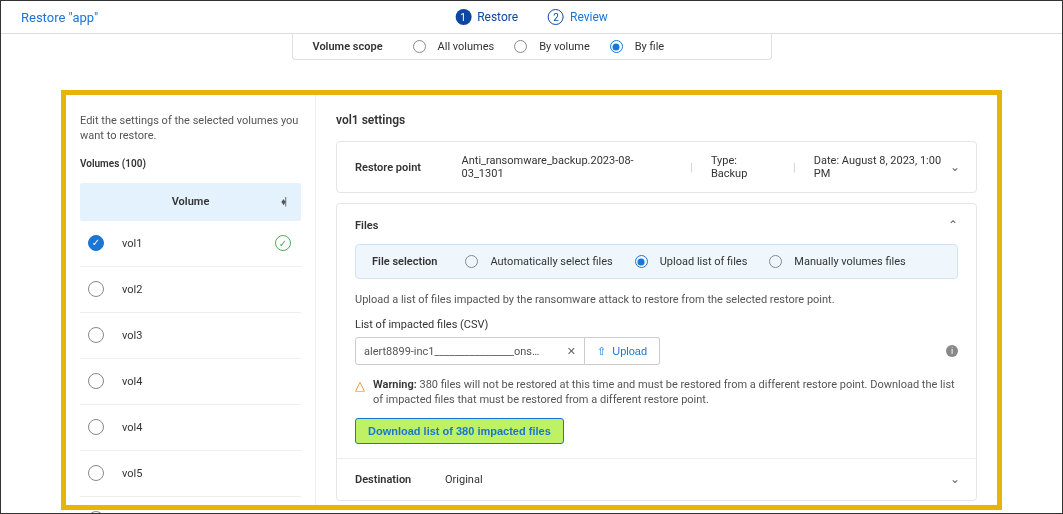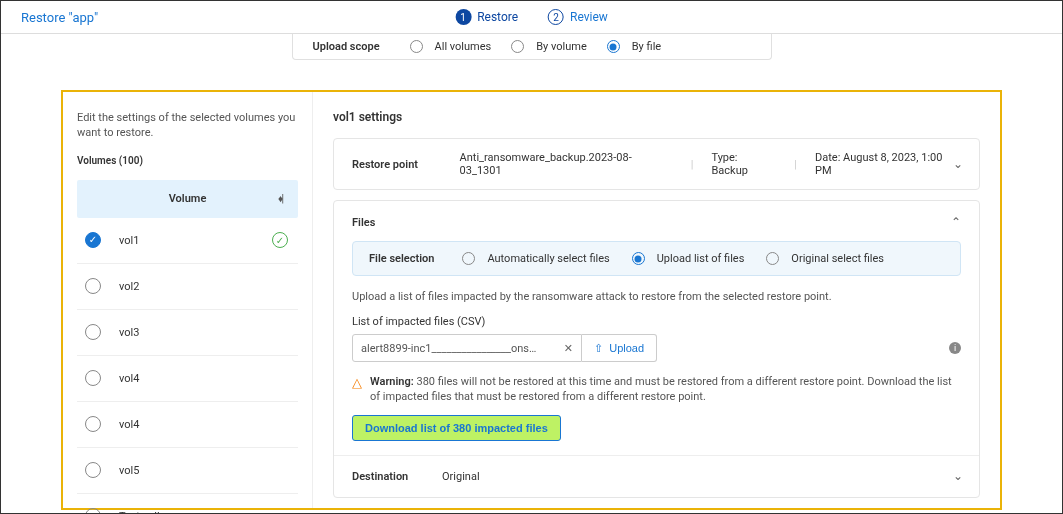--- a/index.html
+++ b/index.html
@@ -12,21 +12,21 @@
 .step-num.solid { background: #0d47a1; color: #fff; }
 .step-num.outline { border: 1.5px solid #0d47a1; color: #0d47a1; }
 .step-label.active { color: #0d47a1; }
 .step-label { color: #1976d2; }
 .scope-bar { margin: 0 auto; width: 480px; height: 26px; border: 1px solid #e0e0e0; border-top: none; border-radius: 0 0 4px 4px; display: flex; align-items: center; padding: 0 20px; gap: 20px; font-size: 11px; }
 .scope-label { font-weight: 600; margin-right: 10px; }
 .radio-opt { display: flex; align-items: center; gap: 12px; }
 .radio { width: 13px; height: 13px; border: 1.5px solid #888; border-radius: 50%; display: inline-block; position: relative; }
 .radio.checked { border-color: #1976d2; }
 .radio.checked::after { content: ""; position: absolute; width: 7px; height: 7px; background: #1976d2; border-radius: 50%; top: 50%; left: 50%; transform: translate(-50%,-50%); }
-.main-area { display: flex; margin: 30px 60px 0 60px; border: 2px solid #eab308; height: 420px; background: #fff; }
+.main-area { display: flex; margin: 30px 60px 0 60px; border: 5px solid #eab308; height: 420px; background: #fff; }
 .left-col { width: 250px; padding: 18px 14px; border-right: 1px solid #eee; }
 .left-desc { font-size: 11px; color: #555; line-height: 1.4; margin-bottom: 14px; }
 .vol-heading { font-size: 10px; font-weight: 600; margin-bottom: 14px; }
 .vol-header-row { background: #e3f2fd; height: 38px; display: flex; align-items: center; justify-content: center; border-radius: 2px; position: relative; font-size: 11px; font-weight: 600; }
 .sort-icons { position: absolute; right: 16px; font-size: 10px; color: #555; letter-spacing: -2px; }
 .vol-list { }
 .vol-row { display: flex; align-items: center; height: 46px; border-bottom: 1px solid #eee; gap: 18px; padding: 0 8px; font-size: 11px; position: relative; }
 .vol-radio { width: 16px; height: 16px; border: 1.5px solid #888; border-radius: 50%; }
 .vol-radio.sel { background: #1976d2; border-color: #1976d2; position: relative; }
 .vol-radio.sel::after { content: "✓"; color: #fff; font-size: 10px; position: absolute; top: 50%; left: 50%; transform: translate(-50%,-54%); }
@@ -68,21 +68,21 @@
       <span class="step-label active">Restore</span>
     </div>
     <div class="step">
       <span class="step-num outline">2</span>
       <span class="step-label">Review</span>
     </div>
   </div>
 </div>
 
 <div class="scope-bar">
-  <span class="scope-label">Upload scope</span>
+  <span class="scope-label">Volume scope</span>
   <label class="radio-opt">
       <span class="radio"></span>
       <span>All volumes</span>
     </label>
   <label class="radio-opt">
       <span class="radio"></span>
       <span>By volume</span>
     </label>
   <label class="radio-opt">
       <span class="radio checked"></span>
@@ -165,21 +165,21 @@
         <label class="radio-opt">
             <span class="radio"></span>
             <span>Automatically select files</span>
           </label>
         <label class="radio-opt">
             <span class="radio checked"></span>
             <span>Upload list of files</span>
           </label>
         <label class="radio-opt">
             <span class="radio"></span>
-            <span>Original select files</span>
+            <span>Manually volumes files</span>
           </label>
       </div>
 
       <div class="upload-desc">Upload a list of files impacted by the ransomware attack to restore from the selected restore point.</div>
 
       <div class="csv-label-row">
         <span>List of impacted files (CSV)</span>
         <span style="flex:1"></span>
       </div>
 

